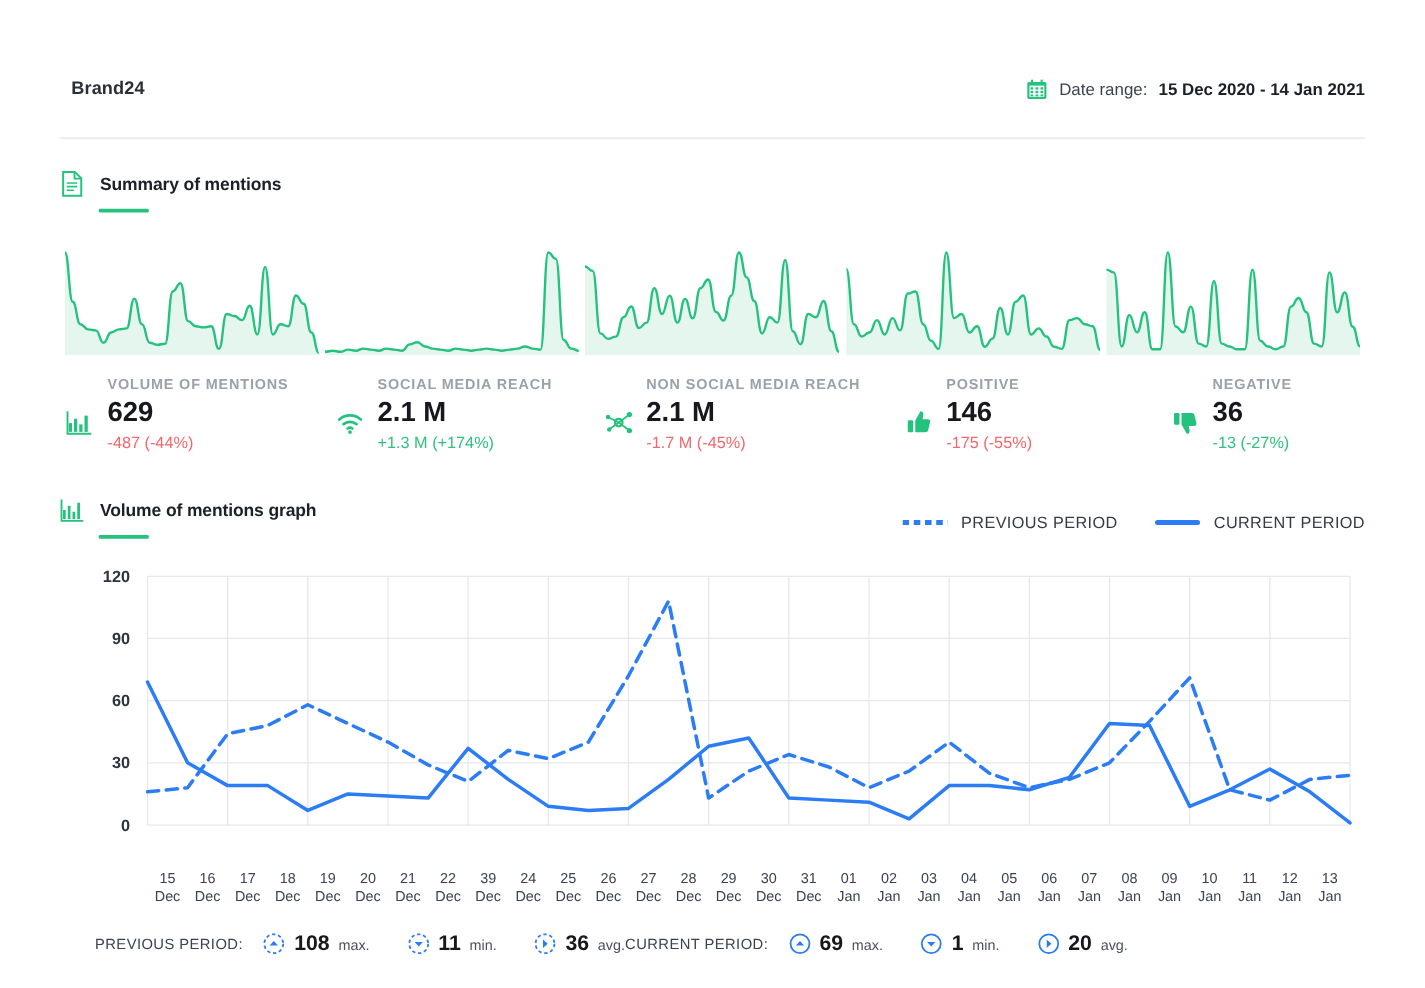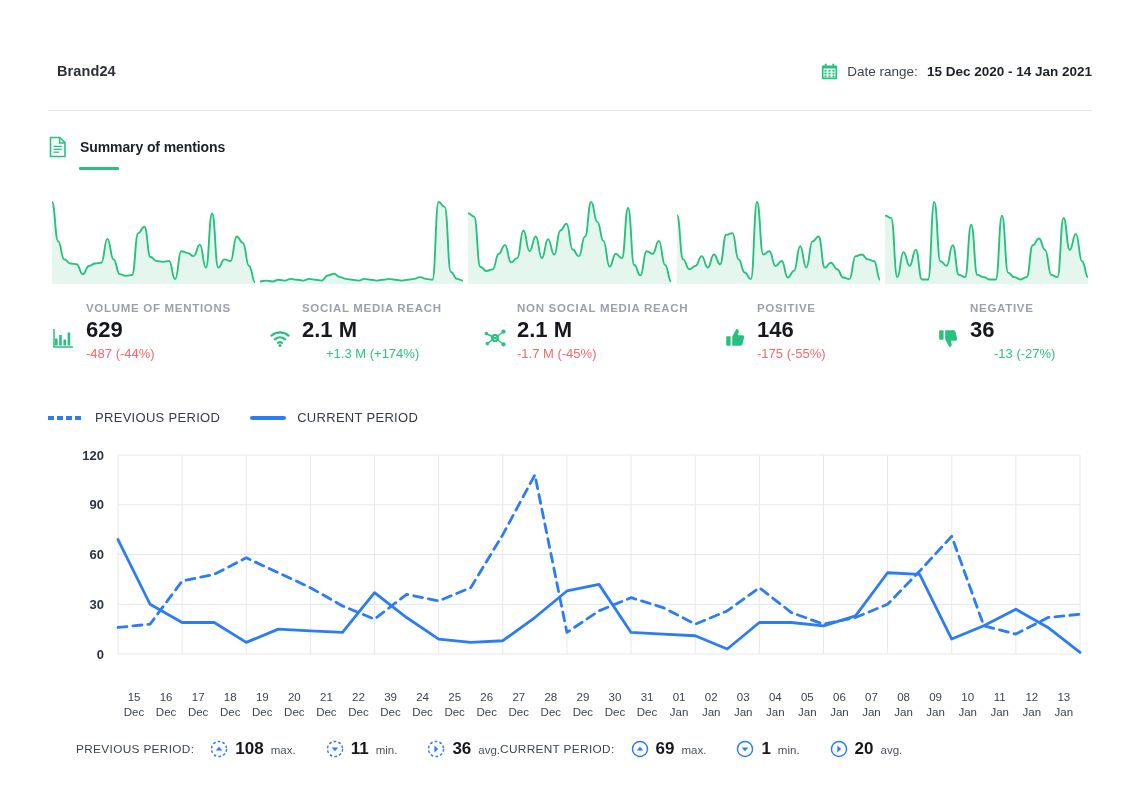--- a/index.html
+++ b/index.html
@@ -46,21 +46,21 @@
   .spark { flex:1 1 0; height:92px; position:relative; }
   .spark svg { display:block; width:100%; height:92px; }
 
   
   .kpis { display:flex; margin-top:14px; padding:0 4px; }
   .kpi { position:relative; padding-left:34px; }
   .kpi-label { font-size:11.5px; font-weight:bold; letter-spacing:.7px; color:#9aa1ab; margin-bottom:4px; }
   .kpi-value { font-size:22px; font-weight:bold; color:#16181d; line-height:1.1; }
   .kpi-delta { font-size:13px; margin-top:4px; }
   .neg { color:#f2686e; }
-  .pos { color:#2ec27e;margin-left:24px; }
+  .pos { color:#2ec27e; }
   .kpi-icon { position:absolute; left:0; top:24px; width:24px; height:24px; }
 
   
   .graph-head { padding-top:36px; display:flex; align-items:flex-start; justify-content:space-between; }
   .legend { display:flex; align-items:flex-start; gap:30px; padding-top:13px; }
   .leg-item { display:flex; align-items:center; gap:11px; font-size:13px; font-weight:500; letter-spacing:.3px; color:#353b45; }
   .leg-swatch { width:36px; height:4px; display:block; }
   .leg-solid { background:#2b7cf5; border-radius:2px; }
   .leg-dash {
     height:4px;
@@ -245,20 +245,37 @@
           </svg>
         </div>
         <div class="kpi-label">NEGATIVE</div>
         <div class="kpi-value">36</div>
         <div class="kpi-delta pos">-13 (-27%)</div>
       </div>
 
     </div>
 
     <div class="graph-head">
+      <div>
+        <div class="sec-title-row">
+          <span>
+            <svg class="sec-icon" viewBox="0 0 20 22" aria-hidden="true">
+              <g fill="#25c27e">
+                <rect x="2.4" y="11" width="2.2" height="7.3"></rect>
+                  <rect x="6.2" y="7.6" width="2.2" height="10.7"></rect>
+                <rect x="10" y="12.4" width="2.2" height="5.9"></rect>
+                  <rect x="13.8" y="5.2" width="2.2" height="13.1"></rect>
+              </g>
+              <path d="M1.2 2.6v17.1h17.4" fill="none" stroke="#25c27e" stroke-width="1.5"></path>
+            </svg>
+          </span>
+          <div class="sec-title">Volume of mentions graph</div>
+        </div>
+        <div class="sec-underline"></div>
+      </div>
       <div class="legend">
         <div class="leg-item">
           <span class="leg-swatch leg-dash"></span>
           <span>PREVIOUS PERIOD</span>
         </div>
         <div class="leg-item">
           <span class="leg-swatch leg-solid"></span>
           <span>CURRENT PERIOD</span>
         </div>
       </div>

